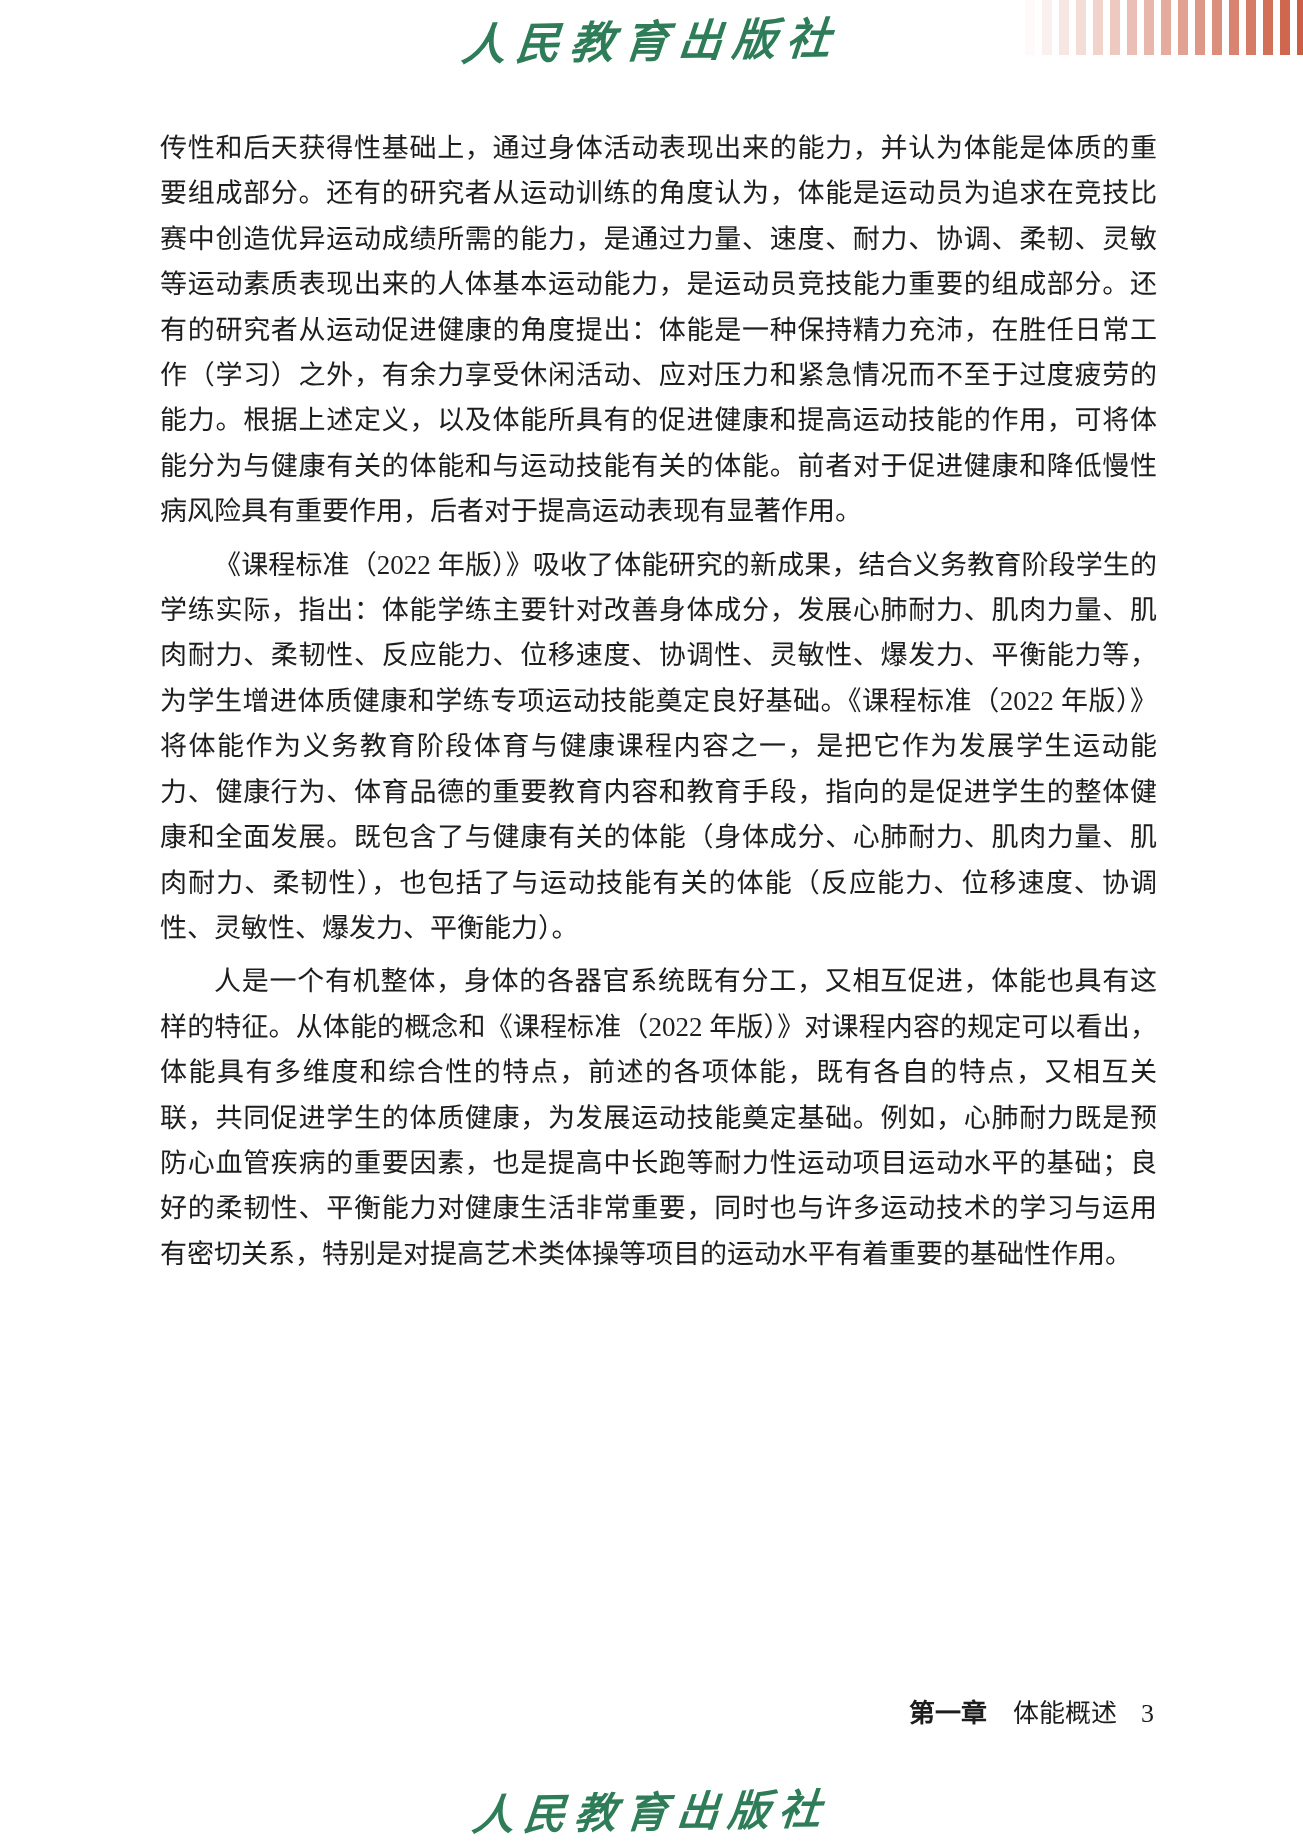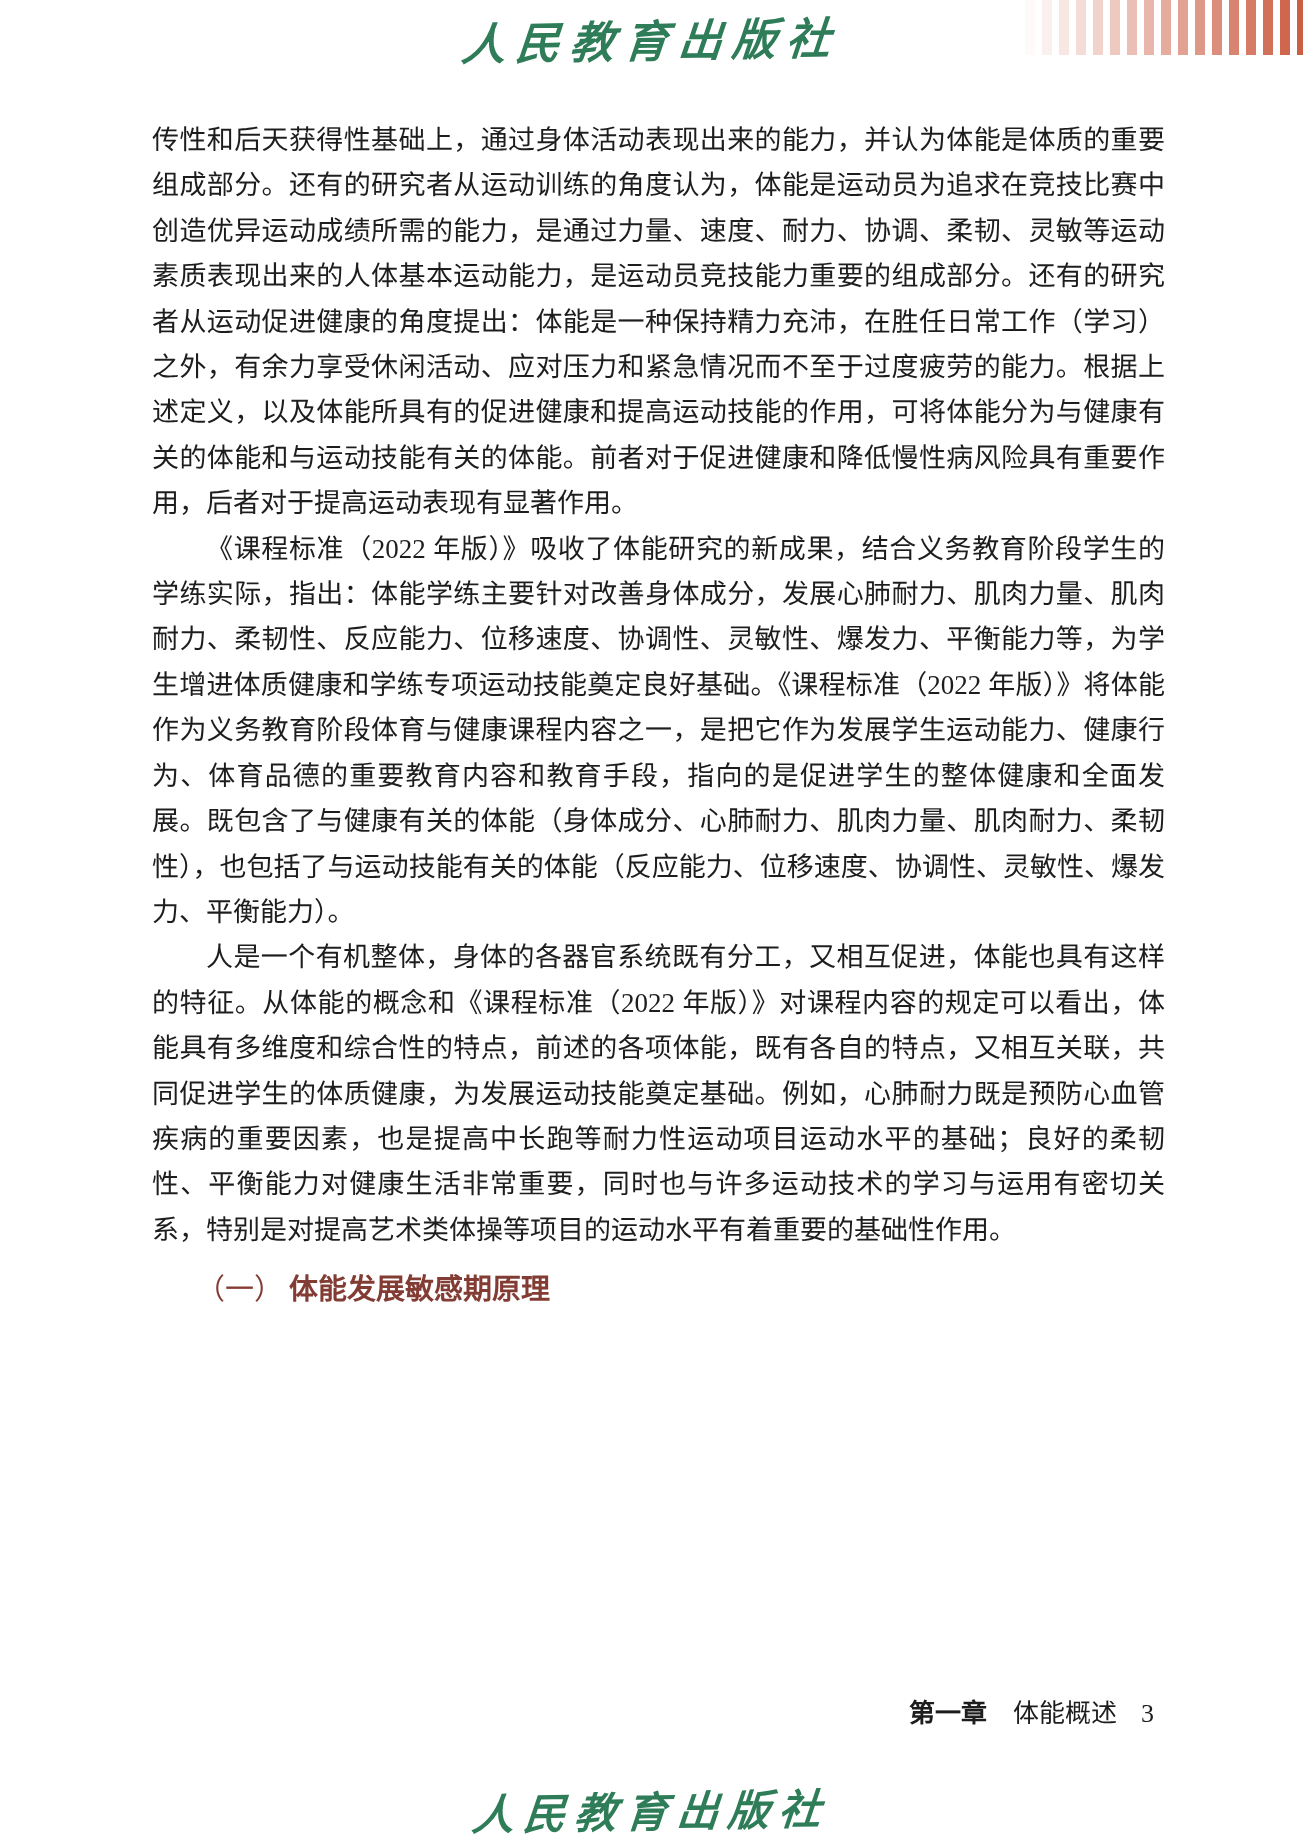--- a/index.html
+++ b/index.html
@@ -46,21 +46,21 @@
   .content {
     position: absolute;
     left: 152px;
     top: 118px;
     width: 1013px;
     font-size: 27px;
     line-height: 45.4px;
     text-align: justify;
     text-justify: inter-ideograph;
   }
-  .content p { margin: 0; text-indent: 2em; }
+  .content p { margin: 8px; text-indent: 2em; }
   .content p.no-indent { text-indent: 0; }
 
   .section-heading {
     margin: 26px 0 0 86px;
     font-family: "Liberation Sans", "DejaVu Sans", sans-serif;
     font-size: 31px;
     font-weight: bold;
     color: #151515;
     line-height: 1.3;
     text-align: left;
@@ -117,23 +117,20 @@
       <div class="stripe" style="background: rgb(201, 85, 58); opacity: 0.893;"></div>
       <div class="stripe" style="background: rgb(201, 85, 58); opacity: 0.95;"></div>
     </div>
 
   <main class="content">
     <p class="no-indent">传性和后天获得性基础上，通过身体活动表现出来的能力，并认为体能是体质的重要组成部分。还有的研究者从运动训练的角度认为，体能是运动员为追求在竞技比赛中创造优异运动成绩所需的能力，是通过力量、速度、耐力、协调、柔韧、灵敏等运动素质表现出来的人体基本运动能力，是运动员竞技能力重要的组成部分。还有的研究者从运动促进健康的角度提出：体能是一种保持精力充沛，在胜任日常工作（学习）之外，有余力享受休闲活动、应对压力和紧急情况而不至于过度疲劳的能力。根据上述定义，以及体能所具有的促进健康和提高运动技能的作用，可将体能分为与健康有关的体能和与运动技能有关的体能。前者对于促进健康和降低慢性病风险具有重要作用，后者对于提高运动表现有显著作用。</p>
     <p>《课程标准（2022 年版）》吸收了体能研究的新成果，结合义务教育阶段学生的学练实际，指出：体能学练主要针对改善身体成分，发展心肺耐力、肌肉力量、肌肉耐力、柔韧性、反应能力、位移速度、协调性、灵敏性、爆发力、平衡能力等，为学生增进体质健康和学练专项运动技能奠定良好基础。《课程标准（2022 年版）》将体能作为义务教育阶段体育与健康课程内容之一，是把它作为发展学生运动能力、健康行为、体育品德的重要教育内容和教育手段，指向的是促进学生的整体健康和全面发展。既包含了与健康有关的体能（身体成分、心肺耐力、肌肉力量、肌肉耐力、柔韧性），也包括了与运动技能有关的体能（反应能力、位移速度、协调性、灵敏性、爆发力、平衡能力）。</p>
     <p>人是一个有机整体，身体的各器官系统既有分工，又相互促进，体能也具有这样的特征。从体能的概念和《课程标准（2022 年版）》对课程内容的规定可以看出，体能具有多维度和综合性的特点，前述的各项体能，既有各自的特点，又相互关联，共同促进学生的体质健康，为发展运动技能奠定基础。例如，心肺耐力既是预防心血管疾病的重要因素，也是提高中长跑等耐力性运动项目运动水平的基础；良好的柔韧性、平衡能力对健康生活非常重要，同时也与许多运动技术的学习与运用有密切关系，特别是对提高艺术类体操等项目的运动水平有着重要的基础性作用。</p>
 
 
-    <h3 class="subsection-heading">
-      <span class="sub-prefix">（一）</span><span class="sub-title">体能发展敏感期原理</span>
-    </h3>
 
   </main>
 
   <div class="footer">
     <span class="footer-chapter">第一章</span><span class="footer-section">体能概述</span><span class="footer-page">3</span>
   </div>
 
   <div class="calligraphy logo-bottom">人民教育出版社</div>
 
 </div>

